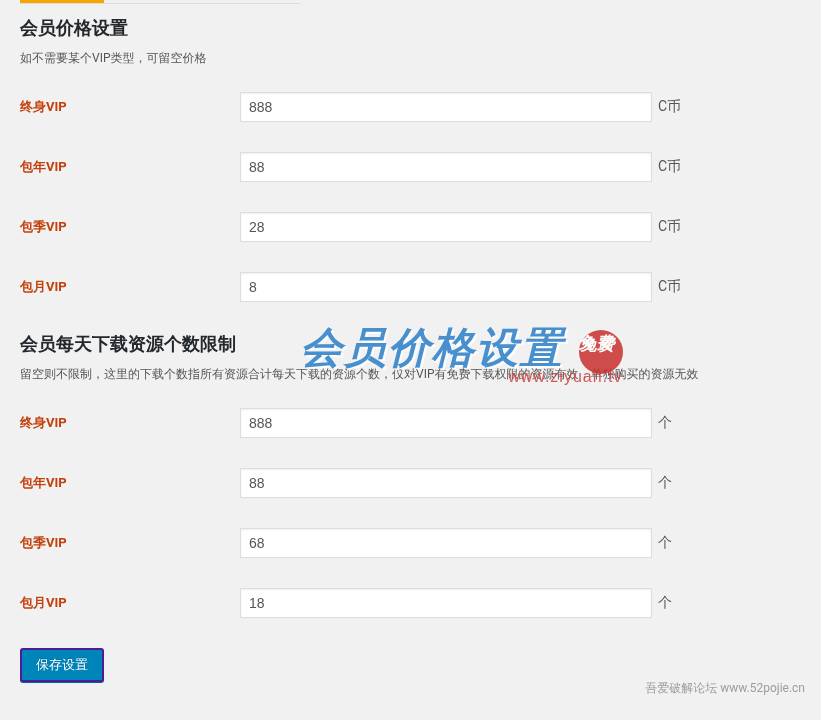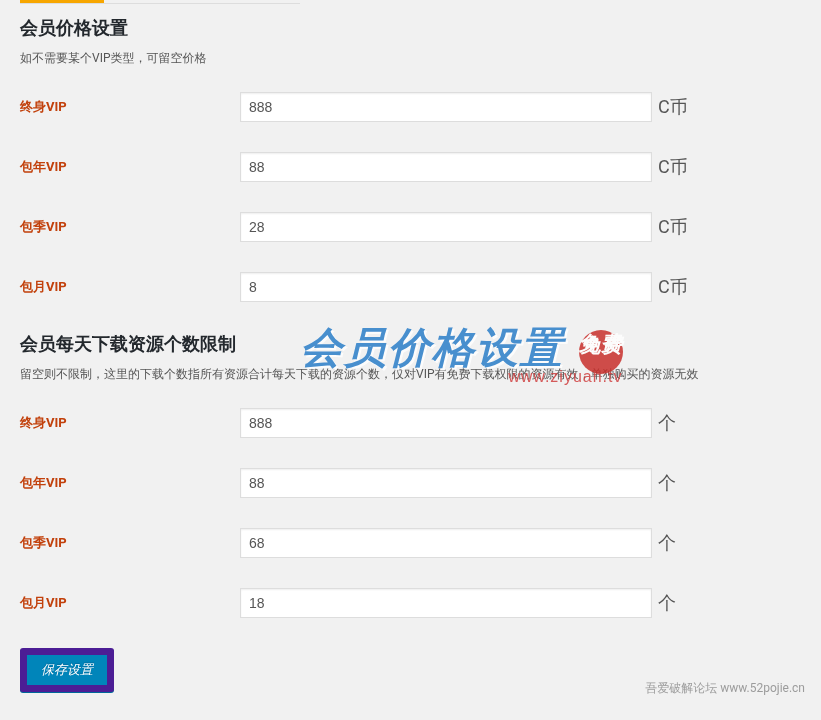--- a/index.html
+++ b/index.html
@@ -55,40 +55,39 @@
       height: 30px;
       padding: 3px 8px;
       border: 1px solid #ddd;
       background: #fff;
       font-size: 14px;
       color: #555;
       box-shadow: inset 0 1px 2px rgba(0,0,0,0.07);
     }
     .unit {
       margin-left: 6px;
-      font-size: 18px;
+      font-size: 14px;
       color: #555;
     }
     .section-gap {
       margin-top: 10px;
     }
     .submit-wrap {
       margin-top: 20px;
     }
     .button-primary {
       background: #0085ba;
-      border: 7px solid #4c1d95;
+      border: 2px solid #4c1d95;
       color: #fff;
       padding: 6px 14px;
       font-size: 13px;
       border-radius: 3px;
       cursor: pointer;
       box-shadow: 0 1px 0 #006799;
       text-shadow: 0 -1px 1px #006799;
-      font-style: italic;
     }
     .watermark {
       position: absolute;
       left: 300px;
       top: 320px;
       pointer-events: none;
       opacity: 0.85;
       z-index: 1;
     }
     .watermark-text {
@@ -108,21 +107,21 @@
       margin-top: -8px;
       letter-spacing: 1px;
     }
     .watermark-seal {
       display: inline-block;
       width: 44px;
       height: 44px;
       background: #c9302c;
       border-radius: 50%;
       color: #fff;
-      font-size: 20px;
+      font-size: 16px;
       line-height: 18px;
       padding-top: 4px;
       vertical-align: middle;
       margin-left: 2px;
     }
     .footer-badge {
       position: absolute;
       right: 16px;
       top: 680px;
       font-size: 12px;

